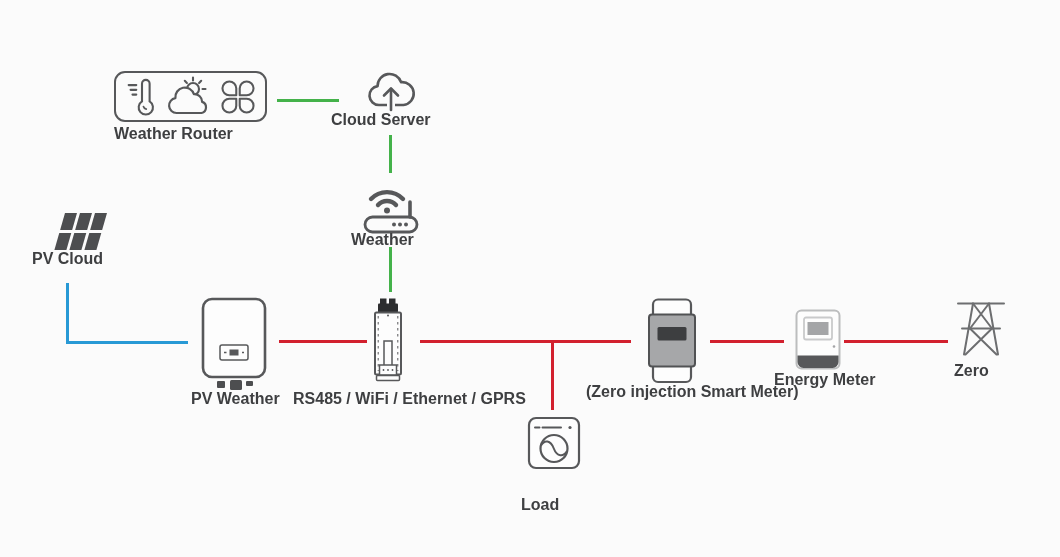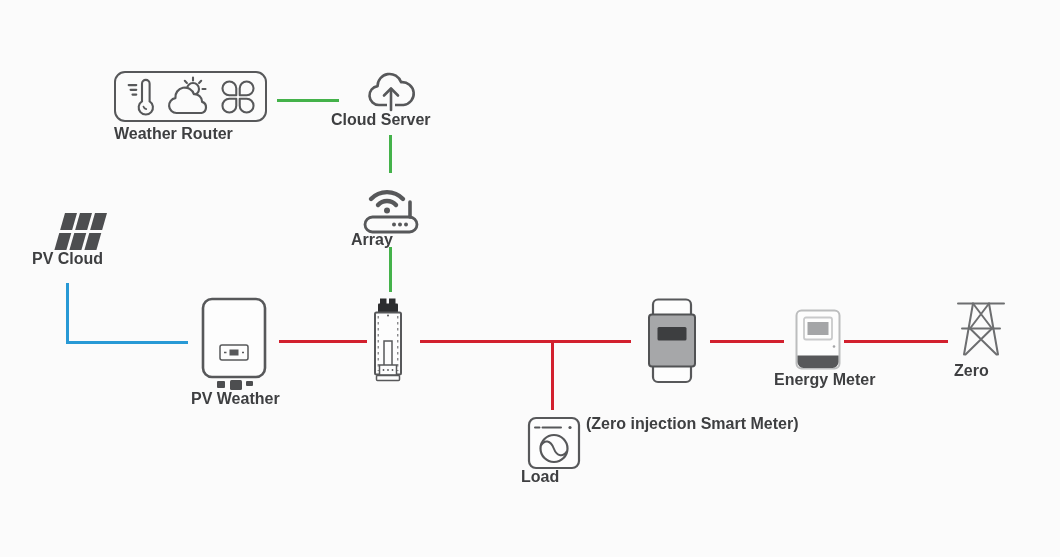--- a/index.html
+++ b/index.html
@@ -100,21 +100,21 @@
         <path d="M17,29 A12,12 0 0 1 35,29" stroke-width="4.4"></path>
         <path d="M49,41 V26" stroke-width="3.6"></path>
         <rect x="4" y="41" width="52" height="15" rx="7.5" stroke-width="2.8"></rect>
       </g>
       <circle cx="26" cy="34.5" r="3" fill="currentColor"></circle>
       <circle cx="33" cy="48.5" r="2" fill="currentColor"></circle>
       <circle cx="39" cy="48.5" r="2" fill="currentColor"></circle>
       <circle cx="45" cy="48.5" r="2" fill="currentColor"></circle>
     </svg>
   </div>
-  <div class="label" style="left:351px;top:233px;width:80px;">Array</div>
+  <div class="label" style="left:351px;top:233px;width:80px;">Weather</div>
 
   <div class="node" style="left:54px;top:213px;">
     <svg width="54" height="38" viewBox="0 0 54 38">
       <g transform="translate(11,0) skewX(-16)" fill="var(--icon-fill)">
         <rect x="0" y="0" width="12" height="17"></rect>
           <rect x="15" y="0" width="12" height="17"></rect>
           <rect x="30" y="0" width="12" height="17"></rect>
         <rect x="0" y="20" width="12" height="17"></rect>
           <rect x="15" y="20" width="12" height="17"></rect>
           <rect x="30" y="20" width="12" height="17"></rect>
@@ -145,41 +145,42 @@
       <path d="M8.2,18 V73 M27.8,18 V73" stroke="currentColor" stroke-width="1" stroke-dasharray="2.5,3.5"></path>
       <circle cx="18" cy="17.5" r="1" fill="currentColor"></circle>
       <rect x="14" y="43" width="8" height="26" fill="none" stroke="currentColor" stroke-width="1.5"></rect>
       <rect x="9.5" y="67" width="17" height="10" fill="#fdfdfd" stroke="currentColor" stroke-width="1.5"></rect>
       <circle cx="13.5" cy="72" r="0.9" fill="currentColor"></circle>
       <circle cx="18" cy="72" r="0.9" fill="currentColor"></circle>
       <circle cx="22.5" cy="72" r="0.9" fill="currentColor"></circle>
       <rect x="6.5" y="77.5" width="23" height="5" rx="1" fill="#fdfdfd" stroke="currentColor" stroke-width="1.5"></rect>
     </svg>
   </div>
+  <div class="label" style="left:293px;top:392px;width:194px;">RS485 / WiFi / Ethernet / GPRS</div>
 
   <div class="node" style="left:527px;top:416px;">
     <svg width="54" height="54" viewBox="0 0 54 54">
       <rect x="2" y="2" width="50" height="50" rx="7" fill="#fdfdfd" stroke="currentColor" stroke-width="2.2"></rect>
       <path d="M8,11.5 H12.5 M15.5,11.5 H34" stroke="currentColor" stroke-width="2" stroke-linecap="round"></path>
       <circle cx="43" cy="11.5" r="1.6" fill="currentColor"></circle>
       <circle cx="27" cy="32.5" r="13.5" fill="none" stroke="currentColor" stroke-width="2.2"></circle>
       <path d="M14,29.5 C17.5,23.5 23.5,24 26.8,32.5 C30,41 36.5,41 40,35" fill="none" stroke="currentColor" stroke-width="2"></path>
     </svg>
   </div>
-  <div class="label" style="left:521px;top:470px;width:64px;">Load</div>
+  <div class="label" style="left:521px;top:498px;width:64px;">Load</div>
 
   <div class="node" style="left:646px;top:298px;">
     <svg width="52" height="86" viewBox="0 0 52 86">
       <rect x="7" y="1.5" width="38" height="20" rx="5" fill="#fdfdfd" stroke="currentColor" stroke-width="2.2"></rect>
       <rect x="7" y="64" width="38" height="20" rx="5" fill="#fdfdfd" stroke="currentColor" stroke-width="2.2"></rect>
       <rect x="3" y="16.5" width="46" height="52" rx="3" fill="#a6a7a9" stroke="#515254" stroke-width="2"></rect>
       <rect x="11.5" y="29" width="29" height="13.5" rx="1.5" fill="#3d3e40"></rect>
     </svg>
   </div>
-  <div class="label" style="left:586px;top:385px;width:172px;margin-top:32px;">(Zero injection Smart Meter)</div>
+  <div class="label" style="left:586px;top:385px;width:172px;">(Zero injection Smart Meter)</div>
 
   <div class="node" style="left:795px;top:309px;">
     <svg width="46" height="62" viewBox="0 0 46 62">
       <rect x="1.5" y="1.5" width="43" height="58" rx="5" fill="#fdfdfd" stroke="#bcbdbe" stroke-width="2"></rect>
       <rect x="9" y="8.5" width="28" height="22" rx="2" fill="none" stroke="#c9cacb" stroke-width="1.8"></rect>
       <rect x="12.5" y="13" width="21" height="13" fill="#a4a5a7"></rect>
       <circle cx="39" cy="37.5" r="1.3" fill="#a4a5a7"></circle>
       <path d="M2.5,46.5 H43.5 V53 a6,6 0 0 1 -6,6 H8.5 a6,6 0 0 1 -6,-6 Z" fill="#57585a"></path>
     </svg>
   </div>

